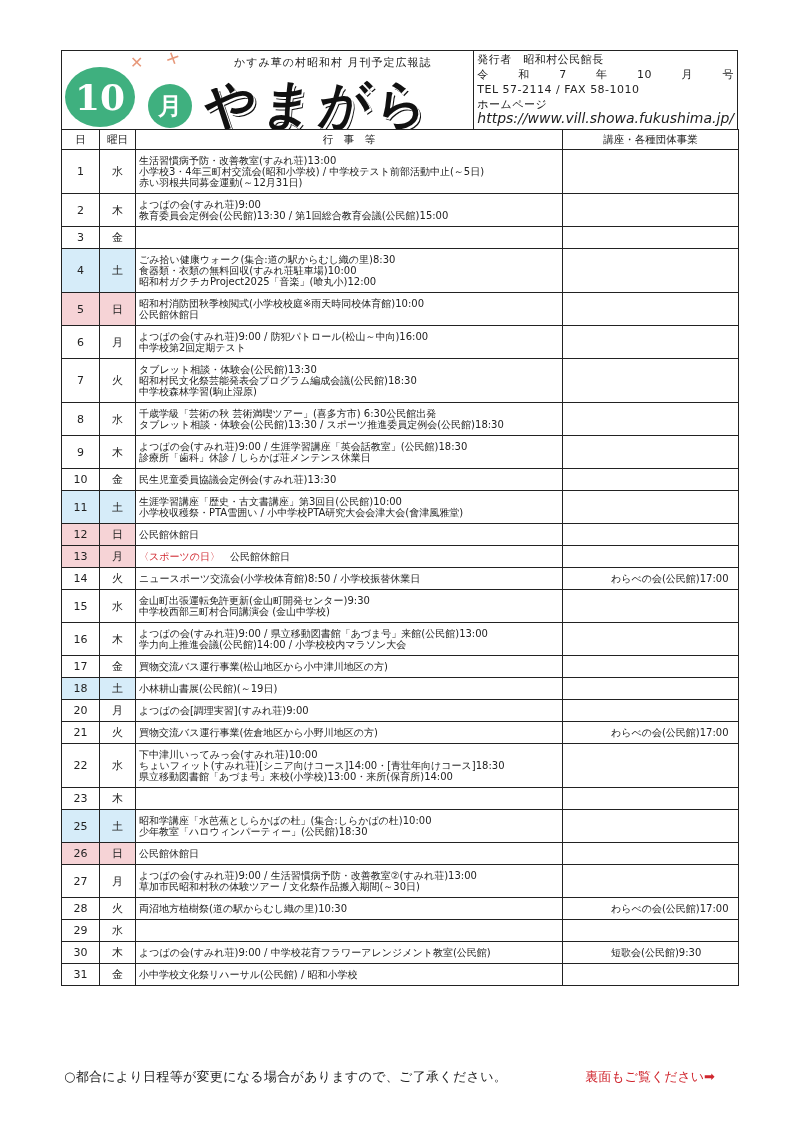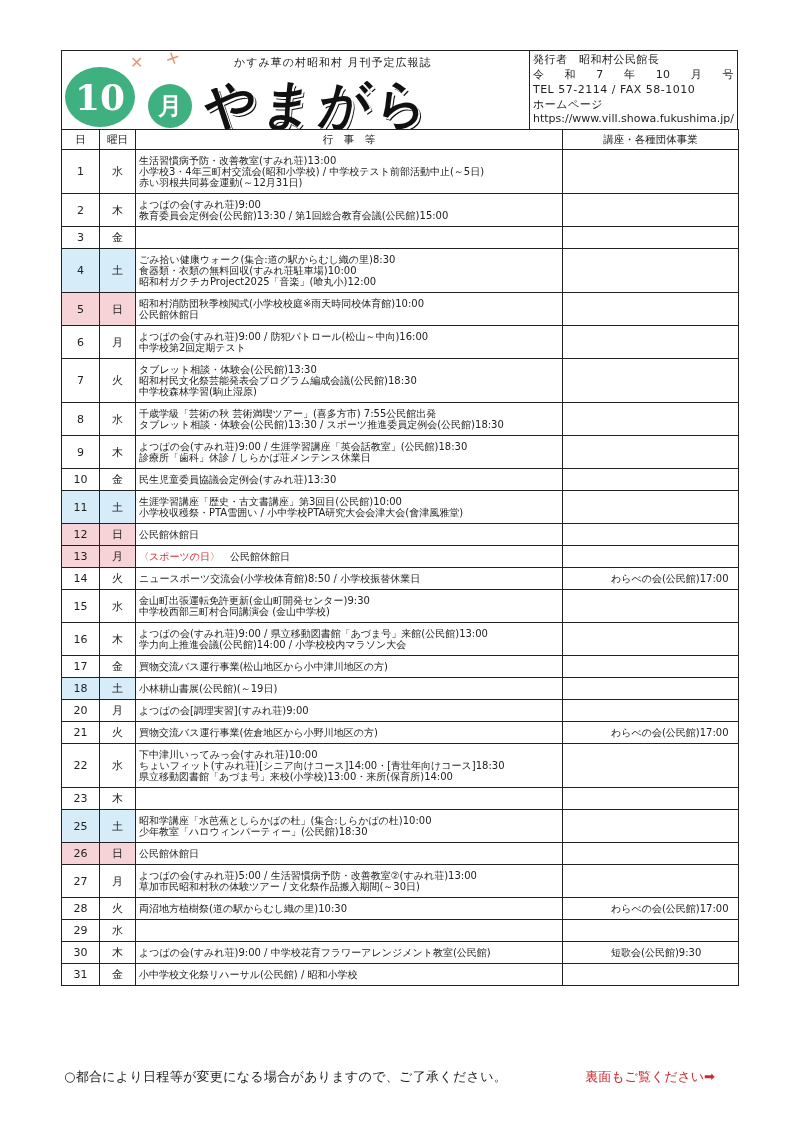--- a/index.html
+++ b/index.html
@@ -3,21 +3,21 @@
 <meta charset="utf-8">
 <style>
   html, body { margin:0; padding:0; background:#ffffff; }
   body { width:794px; height:1123px; position:relative; font-family:"DejaVu Sans", sans-serif; color:#222; }
   .page { position:absolute; left:61px; top:50px; width:677px; }
   .masthead { display:flex; border:1.5px solid #222; border-bottom:none; height:78px; }
   .mast-left { width:502px; position:relative; border-right:1.5px solid #222; overflow:hidden; }
   .mast-right { flex:1; padding:1px 3px; font-size:11px; line-height:15px; }
   .mast-right .line { white-space:nowrap; letter-spacing:0.5px; }
   .mast-right .spread { display:flex; justify-content:space-between; }
-  .mast-right .url { font-size:11px; line-height:13px; letter-spacing:0; }
+  .mast-right .url { font-size:14px; line-height:13px; letter-spacing:0;font-style:italic; }
   .circle-10 { position:absolute; left:3px; top:16px; width:70px; height:60px; border-radius:50%; background:#3fb07f; color:#fff; font-family:"DejaVu Serif", serif; font-weight:bold; font-size:36px; display:flex; align-items:center; justify-content:center; }
   .circle-m { position:absolute; left:86px; top:33px; width:44px; height:44px; border-radius:50%; background:#3fb07f; color:#fff; font-family:"DejaVu Serif", serif; font-weight:bold; font-size:24px; display:flex; align-items:center; justify-content:center; }
   .dragonfly { position:absolute; color:#e7987a; font-size:16px; }
   .subtitle { position:absolute; left:172px; top:4px; font-size:11px; font-weight:normal; letter-spacing:1px; white-space:nowrap; }
   .logo { position:absolute; left:143px; top:20px; font-size:50px; font-weight:bold; letter-spacing:6px; white-space:nowrap; color:#111; transform:scaleY(1.05) skewX(-6deg); text-shadow:2px 2px 0 #fff, 3px 3px 0 #111; }
   table { border-collapse:collapse; width:677px; table-layout:fixed; font-size:10px; }
   td, th { border:1.5px solid #222; padding:0 3px; font-weight:normal; }
   th { height:19px; font-size:10.5px; text-align:center; }
   td.day, td.wd { text-align:center; font-size:11px; }
   td.ev { line-height:11.2px; padding:1px 3px; white-space:nowrap; overflow:hidden; }
@@ -140,21 +140,21 @@
             <div><span>タブレット相談・体験会(公民館)13:30</span></div>
             <div><span>昭和村民文化祭芸能発表会プログラム編成会議(公民館)18:30</span></div>
             <div><span>中学校森林学習(駒止湿原)</span></div>
           </td>
           <td class="cl"></td>
         </tr>
         <tr class="h2">
           <td class="day">8</td>
           <td class="wd">水</td>
           <td class="ev">
-            <div><span>千歳学級「芸術の秋 芸術満喫ツアー」(喜多方市) 7:55公民館出発</span></div>
+            <div><span>千歳学級「芸術の秋 芸術満喫ツアー」(喜多方市) 6:30公民館出発</span></div>
             <div><span>タブレット相談・体験会(公民館)13:30 / スポーツ推進委員定例会(公民館)18:30</span></div>
           </td>
           <td class="cl"></td>
         </tr>
         <tr class="h2">
           <td class="day">9</td>
           <td class="wd">木</td>
           <td class="ev">
             <div><span>よつばの会(すみれ荘)9:00 / 生涯学習講座「英会話教室」(公民館)18:30</span></div>
             <div><span>診療所「歯科」休診 / しらかば荘メンテンス休業日</span></div>
@@ -282,21 +282,21 @@
           <td class="wd">日</td>
           <td class="ev">
             <div><span>公民館休館日</span></div>
           </td>
           <td class="cl"></td>
         </tr>
         <tr class="h2">
           <td class="day">27</td>
           <td class="wd">月</td>
           <td class="ev">
-            <div><span>よつばの会(すみれ荘)5:00 / 生活習慣病予防・改善教室②(すみれ荘)13:00</span></div>
+            <div><span>よつばの会(すみれ荘)9:00 / 生活習慣病予防・改善教室②(すみれ荘)13:00</span></div>
             <div><span>草加市民昭和村秋の体験ツアー / 文化祭作品搬入期間(～30日)</span></div>
           </td>
           <td class="cl"></td>
         </tr>
         <tr class="h1">
           <td class="day">28</td>
           <td class="wd">火</td>
           <td class="ev">
             <div><span>両沼地方植樹祭(道の駅からむし織の里)10:30</span></div>
           </td>

